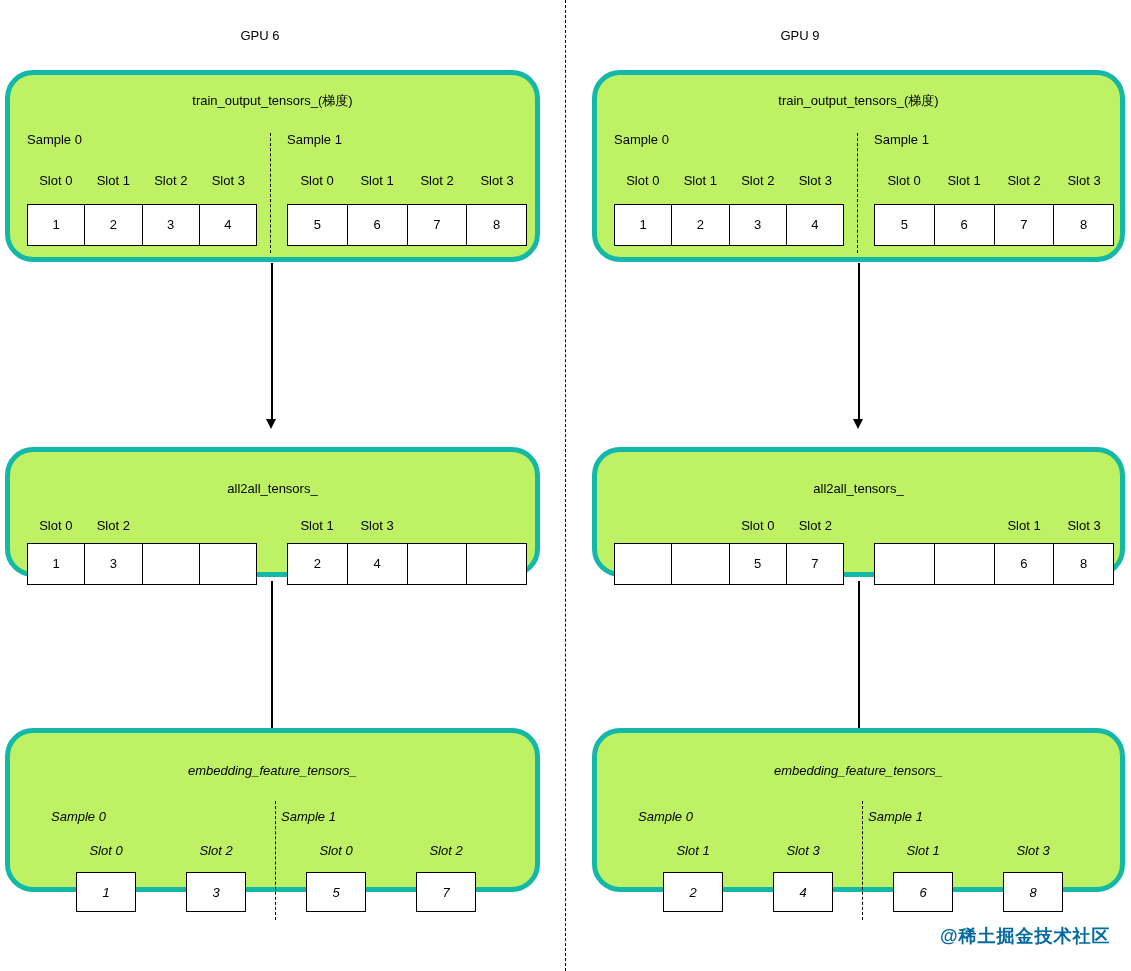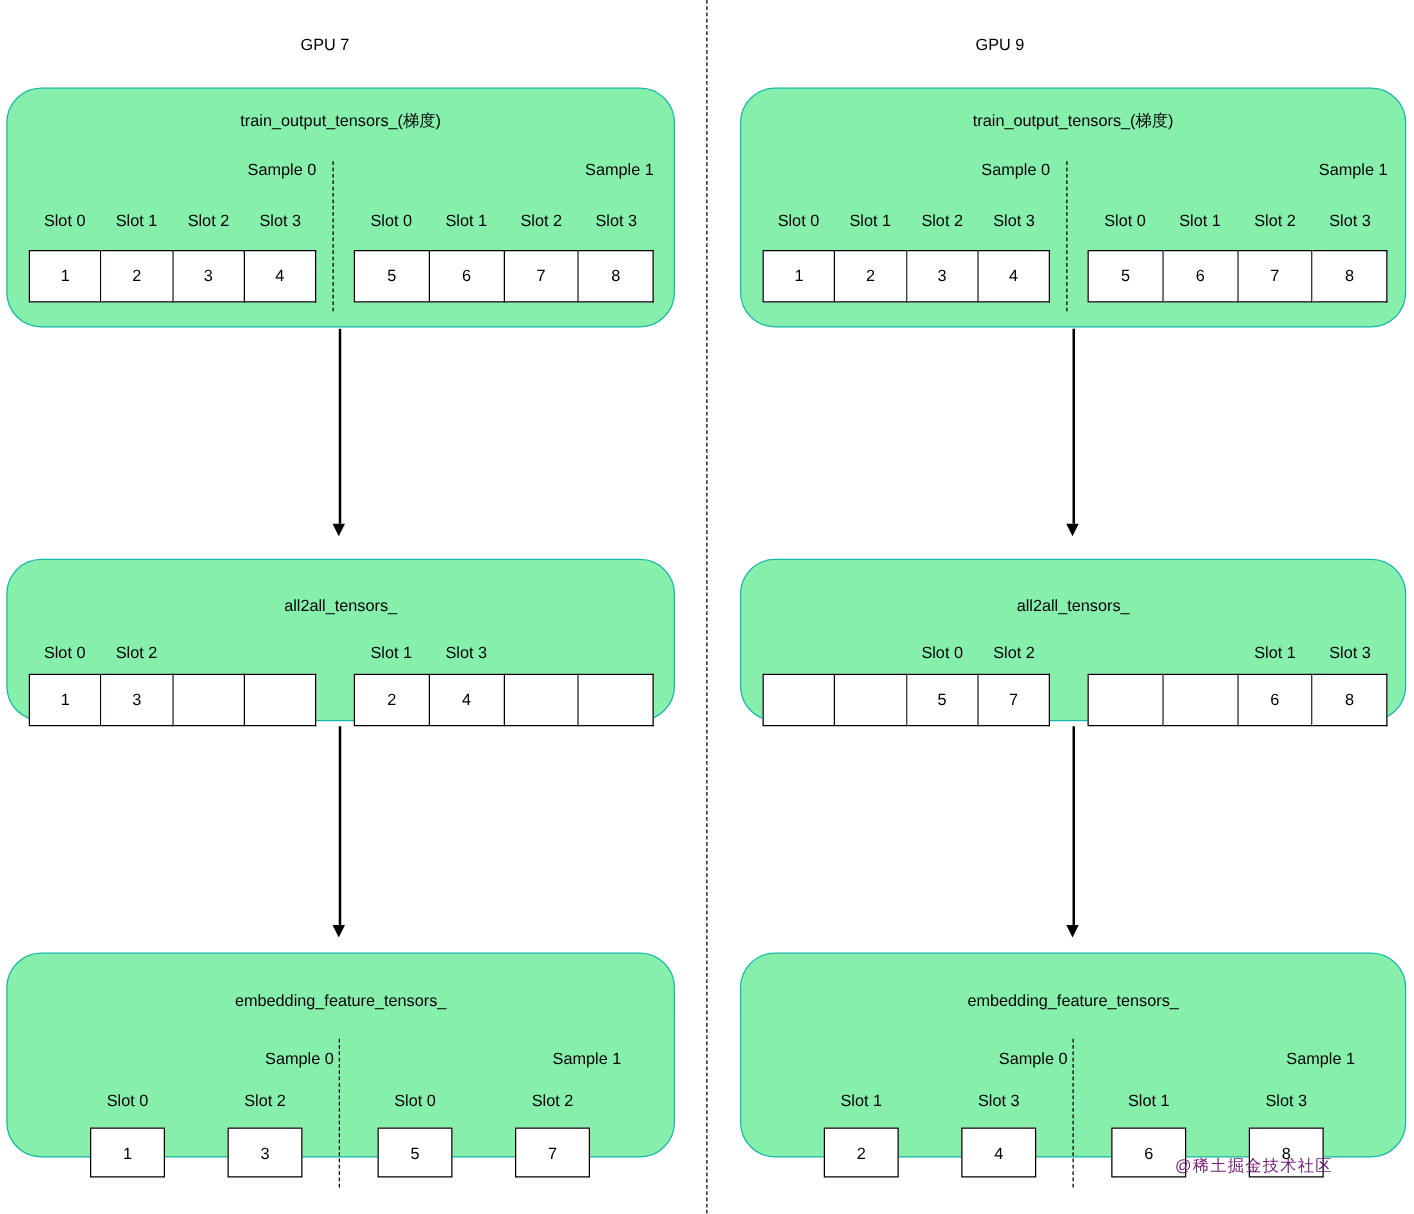--- a/index.html
+++ b/index.html
@@ -1,72 +1,72 @@
 <!DOCTYPE html>
 <html><head>
 <meta charset="utf-8">
 <style>
   html,body{margin:0;padding:0;background:#fff;}
   .canvas{position:relative;width:1131px;height:971px;background:#ffffff;overflow:hidden;
           font-family:"Liberation Sans",sans-serif;font-size:13px;color:#000;}
   .divider{position:absolute;left:565px;top:0;height:971px;width:0;border-left:1px dashed #000;}
   .gpu-label{position:absolute;top:29px;width:120px;text-align:center;height:14px;line-height:14px;}
-  .rbox{position:absolute;border:1px solid #14b8a6;border-radius:28px;background:#86efac;box-sizing:border-box;}
+  .rbox{position:absolute;border:5px solid #14b8a6;border-radius:28px;background:#bef264;box-sizing:border-box;}
   .box-title{position:absolute;left:0;right:0;text-align:center;height:15px;line-height:15px;}
   .vsep{position:absolute;width:0;border-left:1px dashed #000;}
   .group{position:absolute;}
-  .sample-label{height:14px;line-height:14px;text-align:right;}
+  .sample-label{height:14px;line-height:14px;text-align:left;}
   .slot-row{display:flex;height:14px;line-height:14px;justify-content:center;}
   .slot-row span{flex:1;text-align:center;white-space:nowrap;}
   .cells-row{display:flex;}
   .cell{flex:1;height:40px;line-height:40px;text-align:center;border:1px solid #000;background:#fff;}
   .cell + .cell{border-left:none;}
   
   .train{top:70px;height:192px;}
   .train .box-title{top:18px;}
   .train .vsep{left:260px;top:58px;height:120px;}
   .train .g1{left:17px;top:58px;width:230px;}
   .train .g2{left:277px;top:58px;width:240px;}
   .train .sample-label{margin-bottom:27px;}
   .train .cells-row{margin-top:16px;}
   
   .a2a{top:430px;height:130px;margin-top:17px;}
   .a2a .box-title{top:29px;}
   .a2a .g1{left:17px;top:67px;width:230px;}
   .a2a .g2{left:277px;top:67px;width:240px;}
   .a2a .cells-row{margin-top:10px;}
   
-  .emb{top:762px;height:164px;}
+  .emb{top:728px;height:164px;font-style:italic;}
   .emb .box-title{top:30px;}
   .emb .vsep{left:265px;top:68px;height:119px;}
   .emb .g1{left:41px;top:77px;width:220px;}
   .emb .g2{left:271px;top:77px;width:220px;}
   .emb .sample-label{margin-bottom:20px;}
   .ecells-row{display:flex;margin-top:14px;}
   .ecol{flex:1;display:flex;justify-content:center;}
   .ecell{width:60px;height:40px;line-height:40px;text-align:center;border:1px solid #000;background:#fff;box-sizing:border-box;}
   
   .v-arrow{position:absolute;width:1.5px;background:#000;}
   .v-arrow::after{content:"";position:absolute;left:-5px;bottom:-10px;width:0;height:0;
                   border-left:5.5px solid transparent;border-right:5.5px solid transparent;border-top:10px solid #000;}
   
   .h-arrow{position:absolute;left:424px;width:282px;height:62px;}
   .h-arrow svg{position:absolute;left:0;top:0;}
   .h-arrow-label{position:absolute;left:0;top:0;right:0;bottom:0;display:flex;align-items:center;justify-content:center;
                  font-size:15px;white-space:nowrap;}
-  .watermark{position:absolute;left:940px;top:924px;font-size:13px;color:#701a75;letter-spacing:1px;white-space:nowrap;}
+  .watermark{position:absolute;left:940px;top:924px;font-size:18px;color:#0369a1;letter-spacing:1px;white-space:nowrap;font-weight:bold;}
 </style>
 </head>
 <body>
 
 <div class="canvas">
 
   <div class="divider"></div>
 
-  <div class="gpu-label" style="left:200px;">GPU 7</div>
+  <div class="gpu-label" style="left:200px;">GPU 6</div>
   <div class="gpu-label" style="left:740px;">GPU 9</div>
 
   <div class="rbox train" style="left:5px;width:535px;">
     <div class="box-title">train_output_tensors_(梯度)</div>
     <div class="vsep"></div>
     <div class="group g1">
       <div class="sample-label">Sample 0</div>
       <div class="slot-row">
         <span>Slot 0</span>
         <span>Slot 1</span>

